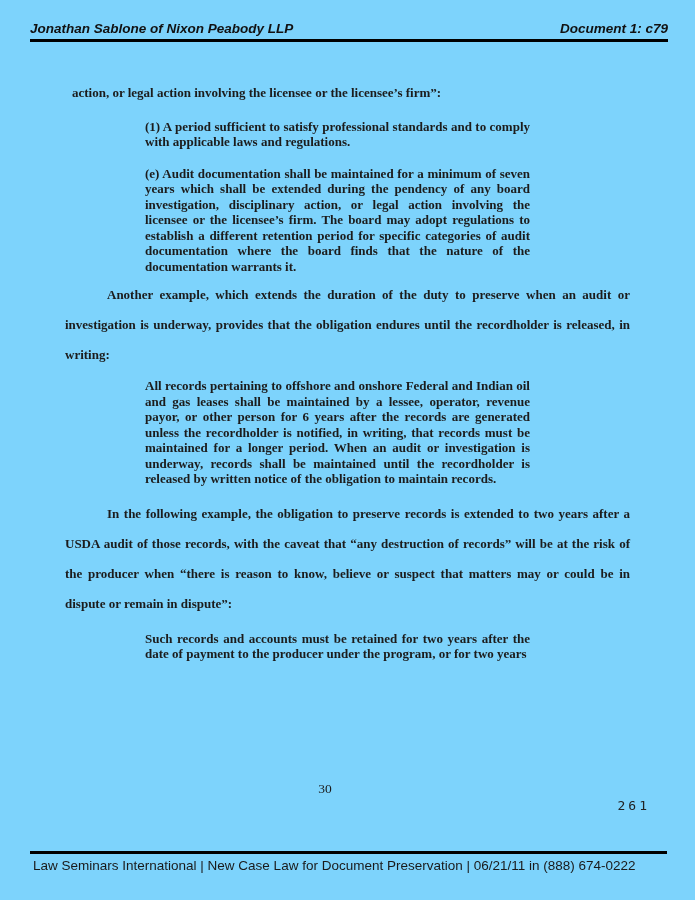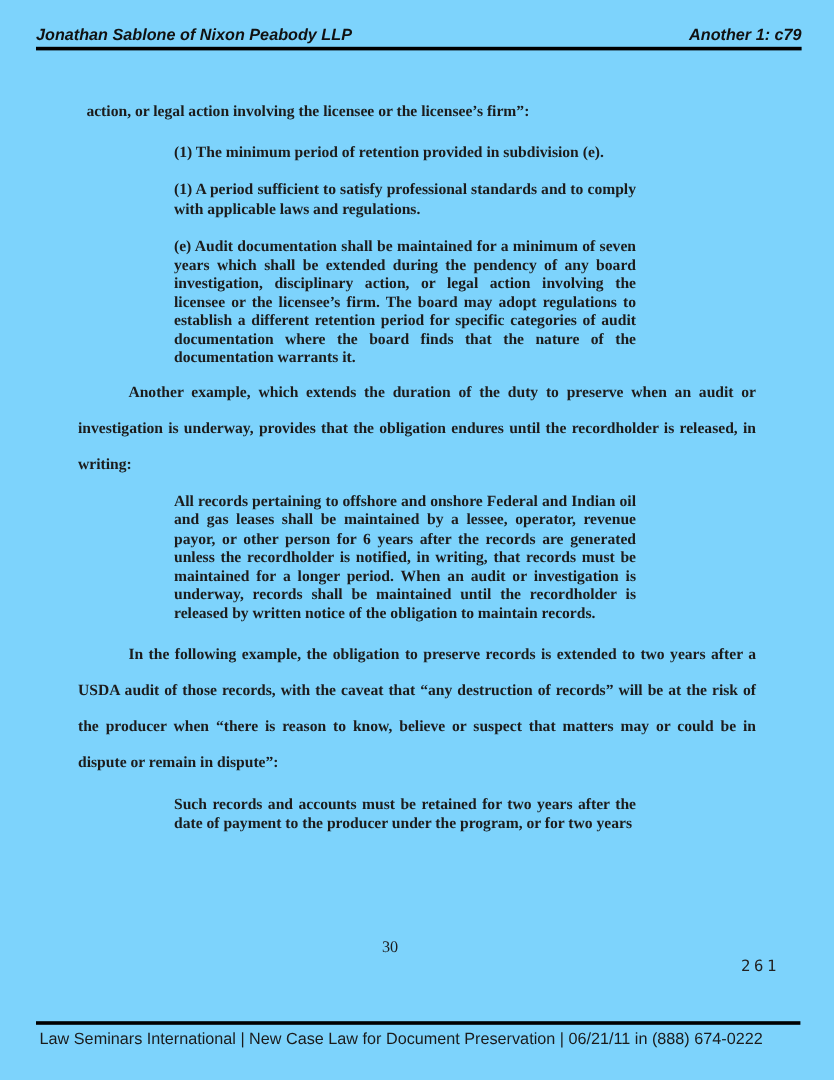--- a/index.html
+++ b/index.html
@@ -103,29 +103,28 @@
     white-space: nowrap;
   }
 </style>
 </head>
 <body>
 
 <div class="page">
 
   <div class="header">
     <span>Jonathan Sablone of Nixon Peabody LLP</span>
-    <span>Another 1: c79</span>
+    <span>Document 1: c79</span>
   </div>
 
   <div class="content">
 
     <p class="cont-line">action, or legal action involving the licensee or the licensee’s firm”:</p>
 
     <div class="bq m-q1">
-      <p>(1) The minimum period of retention provided in subdivision (e).</p>
       <p>(1)  A period sufficient to satisfy professional standards and to comply with applicable laws and regulations.</p>
       <p>(e) Audit documentation shall be maintained for a minimum of seven years which shall be extended during the pendency of any board investigation, disciplinary action, or legal action involving the licensee or the licensee’s firm.  The board may adopt regulations to establish a different retention period for specific categories of audit documentation where the board finds that the nature of the documentation warrants it.</p>
     </div>
 
     <p class="para m-p1">Another example, which extends the duration of the duty to preserve when an audit or investigation is underway, provides that the obligation endures until the recordholder is released, in writing:</p>
 
     <div class="bq m-q2">
       <p>All records pertaining to offshore and onshore Federal and Indian oil and gas leases shall be maintained by a lessee, operator, revenue payor, or other person for 6 years after the records are generated unless the recordholder is notified, in writing, that records must be maintained for a longer period.  When an audit or investigation is underway, records shall be maintained until the recordholder is released by written notice of the obligation to maintain records.</p>
     </div>
 

